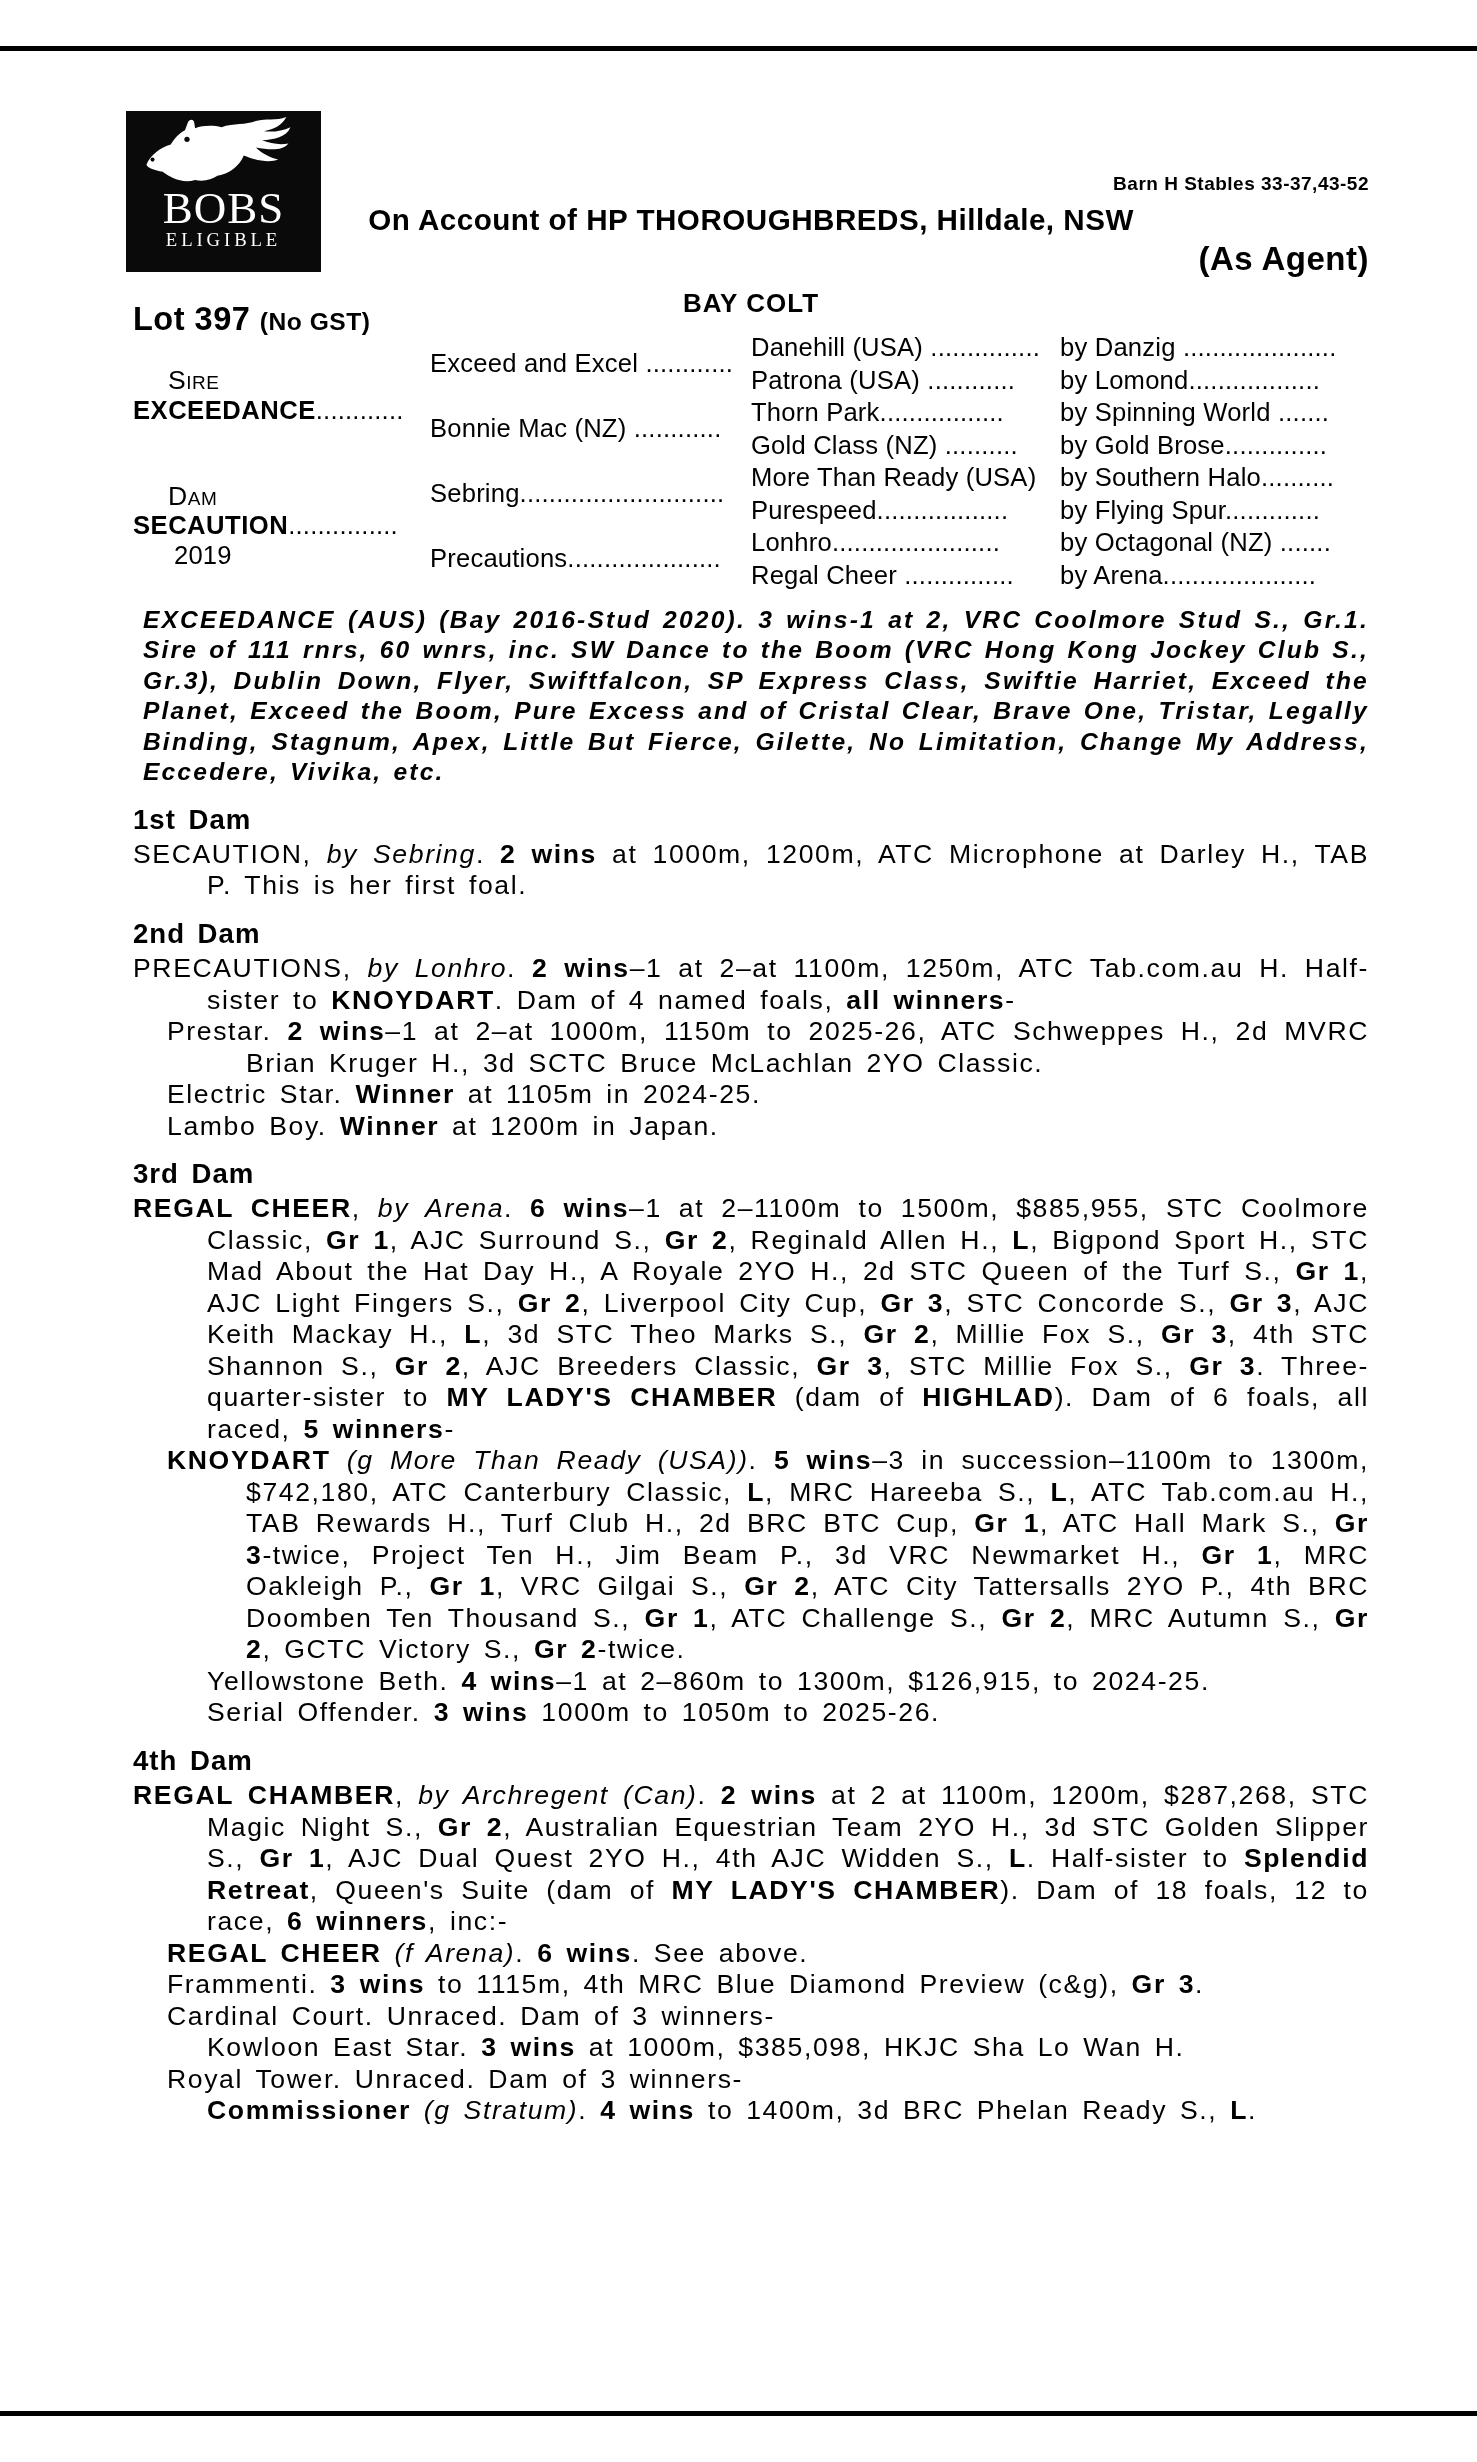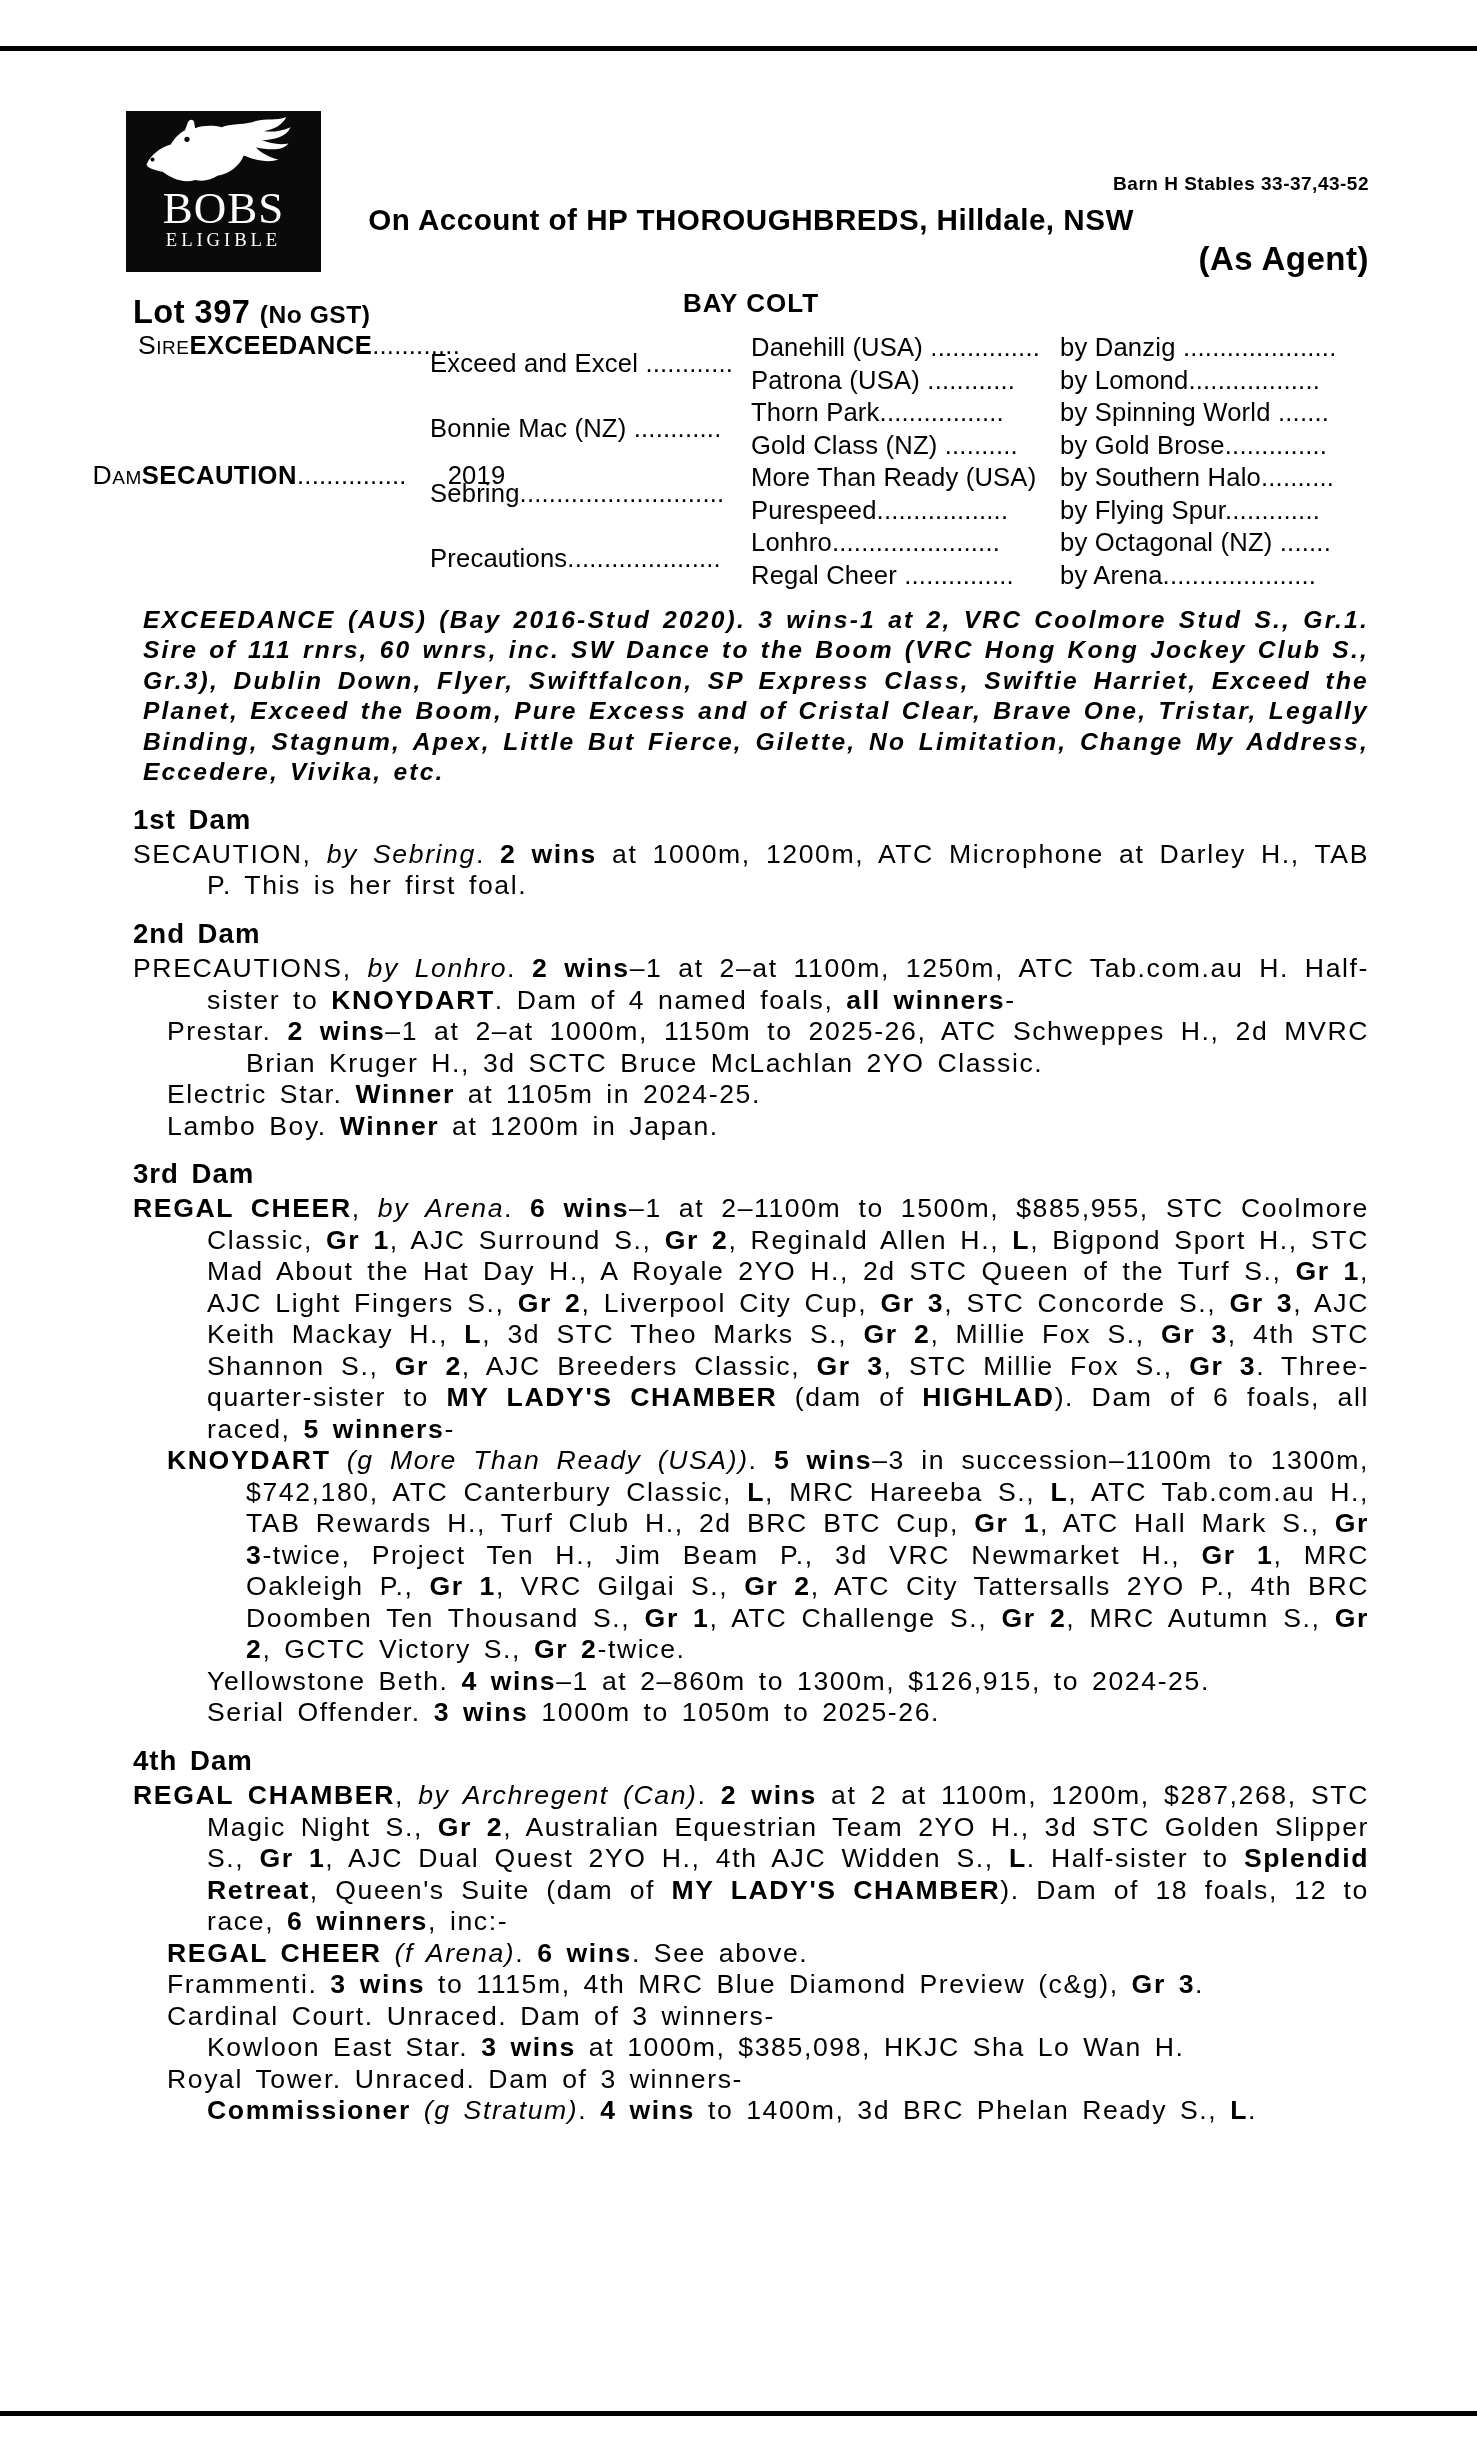--- a/index.html
+++ b/index.html
@@ -18,36 +18,36 @@
   .logo-bobs{font-family:"Liberation Serif","DejaVu Serif",serif;color:#fff;font-size:45px;line-height:43px;letter-spacing:1px;margin-top:-2px;}
   .logo-elig{font-family:"Liberation Serif","DejaVu Serif",serif;color:#fff;font-size:18.7px;line-height:19.7px;letter-spacing:3.9px;}
 
   .content{position:absolute;left:133px;top:167px;width:1236px;}
 
   .barn{font-weight:700;font-size:19px;line-height:33px;text-align:right;letter-spacing:0.5px;}
   .account{font-weight:700;font-size:29.6px;line-height:39px;text-align:center;letter-spacing:0.5px;}
   .agent{font-weight:700;font-size:33px;line-height:39px;text-align:right;letter-spacing:0.5px;}
 
   .lotline{position:relative;height:51px;}
-  .lot{position:absolute;left:0;top:16px;font-weight:700;font-size:32.5px;letter-spacing:0.5px;}
+  .lot{position:absolute;left:0;top:23px;font-weight:700;font-size:32.5px;letter-spacing:0.5px;}
   .nogst{font-size:24.6px;letter-spacing:0.5px;}
   .sex{display:block;text-align:center;font-weight:700;font-size:26px;line-height:51px;letter-spacing:1px;}
 
   .branded{height:57px;text-align:center;font-size:26.6px;line-height:57px;letter-spacing:0.5px;white-space:nowrap;}
   .brandmark{display:inline-block;transform:translateY(-4.9px);margin:0 9.9px 0 11.8px;font-weight:500;}
   .brand-h{font-size:32.5px;}
   .brand-p{font-size:28.6px;margin-left:-0.34em;display:inline-block;transform:translateY(4.9px);}
   .frac{display:inline-flex;flex-direction:column;align-items:center;vertical-align:middle;
         font-size:20.7px;line-height:20.7px;margin:0 33px 0 25.6px;transform:translateY(-3.9px);}
 
   
   .pedigree{display:grid;grid-template-columns:297px 321px 309px 308px;grid-auto-rows:32.5px;
             font-size:25.6px;letter-spacing:0.2px;margin-top:2px;}
   .ped-cell{white-space:nowrap;overflow:visible;line-height:32.5px;}
-  .gen1{grid-column:1;display:flex;flex-direction:row;justify-content:center;}
+  .gen1{grid-column:1;display:flex;flex-direction:column;justify-content:center;}
   .gen1.sire{grid-row:1 / span 4;}
   .gen1.dam{grid-row:5 / span 4;}
   .gen1 .glabel{font-variant:small-caps;font-size:26.6px;line-height:29.6px;padding-left:35px;letter-spacing:0.5px;}
   .gen1 .gname{line-height:29.6px;}
   .gen1 .gname b{letter-spacing:0.5px;}
   .gen1 .gyear{line-height:29.6px;padding-left:41px;}
   .gen2{grid-column:2;display:flex;align-items:center;}
   .gen2.r12{grid-row:1 / span 2;}
   .gen2.r34{grid-row:3 / span 2;}
   .gen2.r56{grid-row:5 / span 2;}

